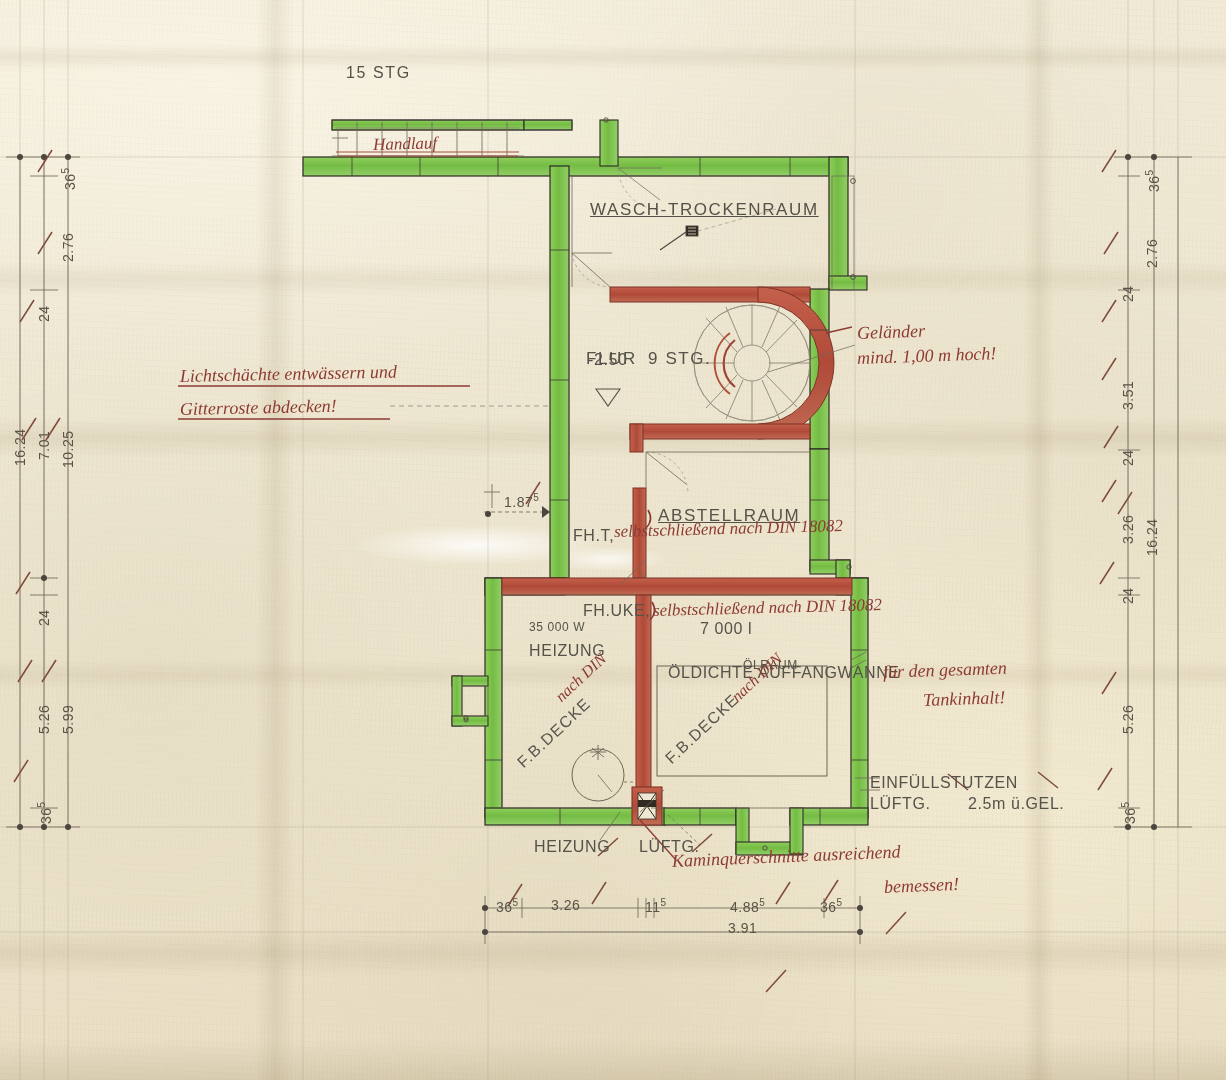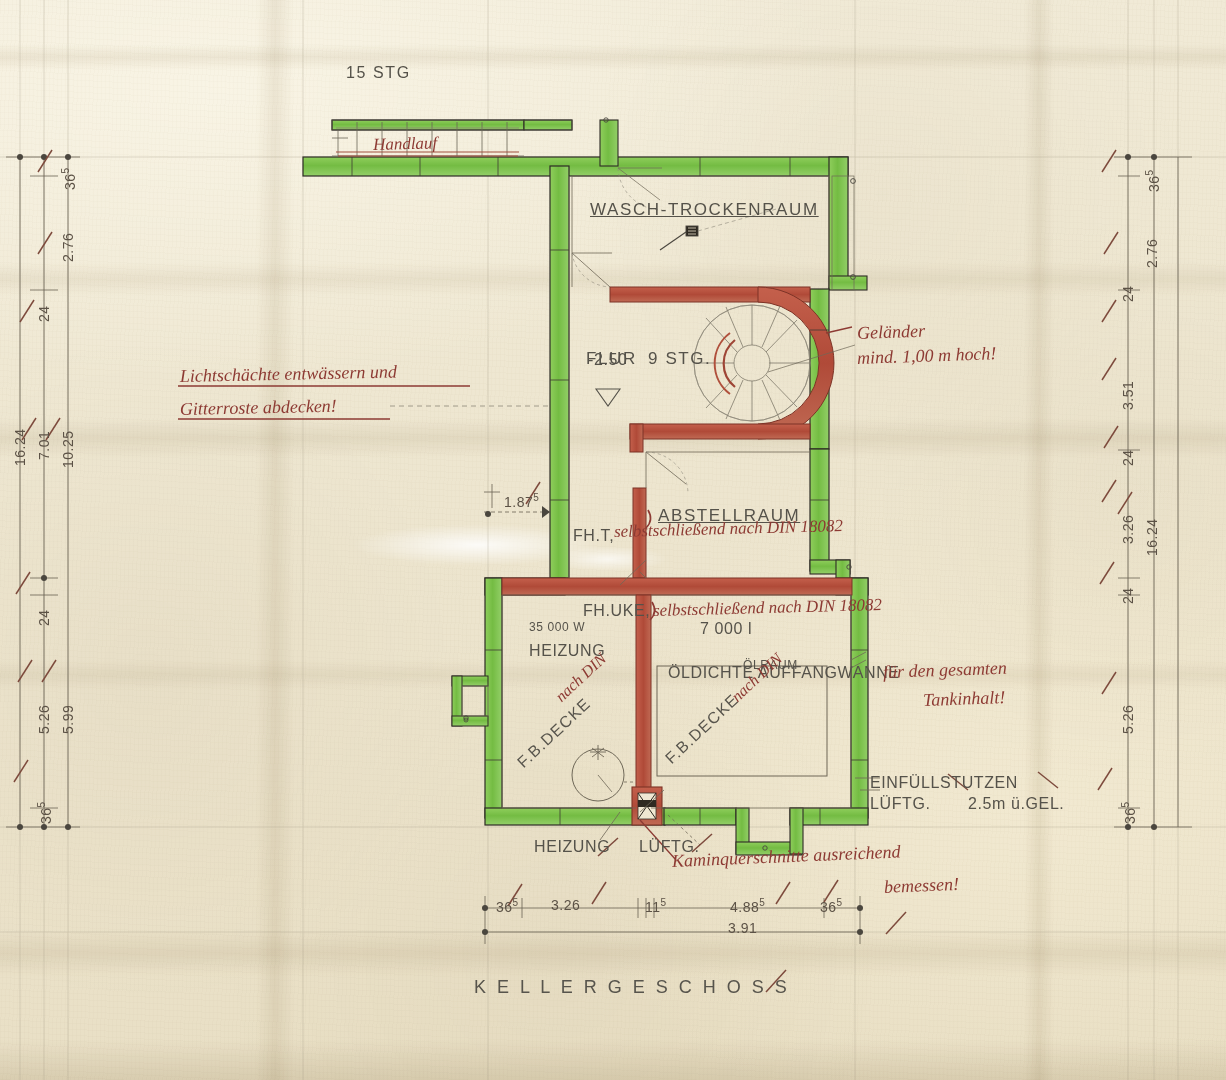--- a/index.html
+++ b/index.html
@@ -430,21 +430,20 @@
   <div class="lbl tight" style="left:870px;top:795px;font-size:16px;">LÜFTG.</div>
   <div class="lbl tight" style="left:968px;top:795px;font-size:16px;">2.5m ü.GEL.</div>
 
   <div class="fbd" style="left:520px;top:756px;font-size:16px;transform:rotate(-43deg);">
     <span>F.B.DECKE</span>
   </div>
   <div class="fbd" style="left:668px;top:752px;font-size:16px;transform:rotate(-43deg);">
     <span>F.B.DECKE</span>
   </div>
 
-  <div class="title" style="left:474px;top:977px;font-size:18px;letter-spacing:3px;">K E L L E R G E S C H O S S</div>
 
   <div class="hand" style="left:180px;top:366px;font-size:18px;transform:rotate(-1.2deg);">Lichtschächte entwässern und</div>
   <div class="hand" style="left:180px;top:399px;font-size:18px;transform:rotate(-1.2deg);">Gitterroste abdecken!</div>
 
   <div class="hand" style="left:857px;top:323px;font-size:18px;transform:rotate(-2deg);">Geländer</div>
   <div class="hand" style="left:857px;top:348px;font-size:18px;transform:rotate(-2deg);">mind. 1,00 m hoch!</div>
 
   <div class="hand" style="left:614px;top:522px;font-size:17px;transform:rotate(-1.5deg);">selbstschließend nach DIN  18082</div>
 
   <div class="hand" style="left:653px;top:601px;font-size:17px;transform:rotate(-1.5deg);">selbstschließend nach  DIN  18082</div>

